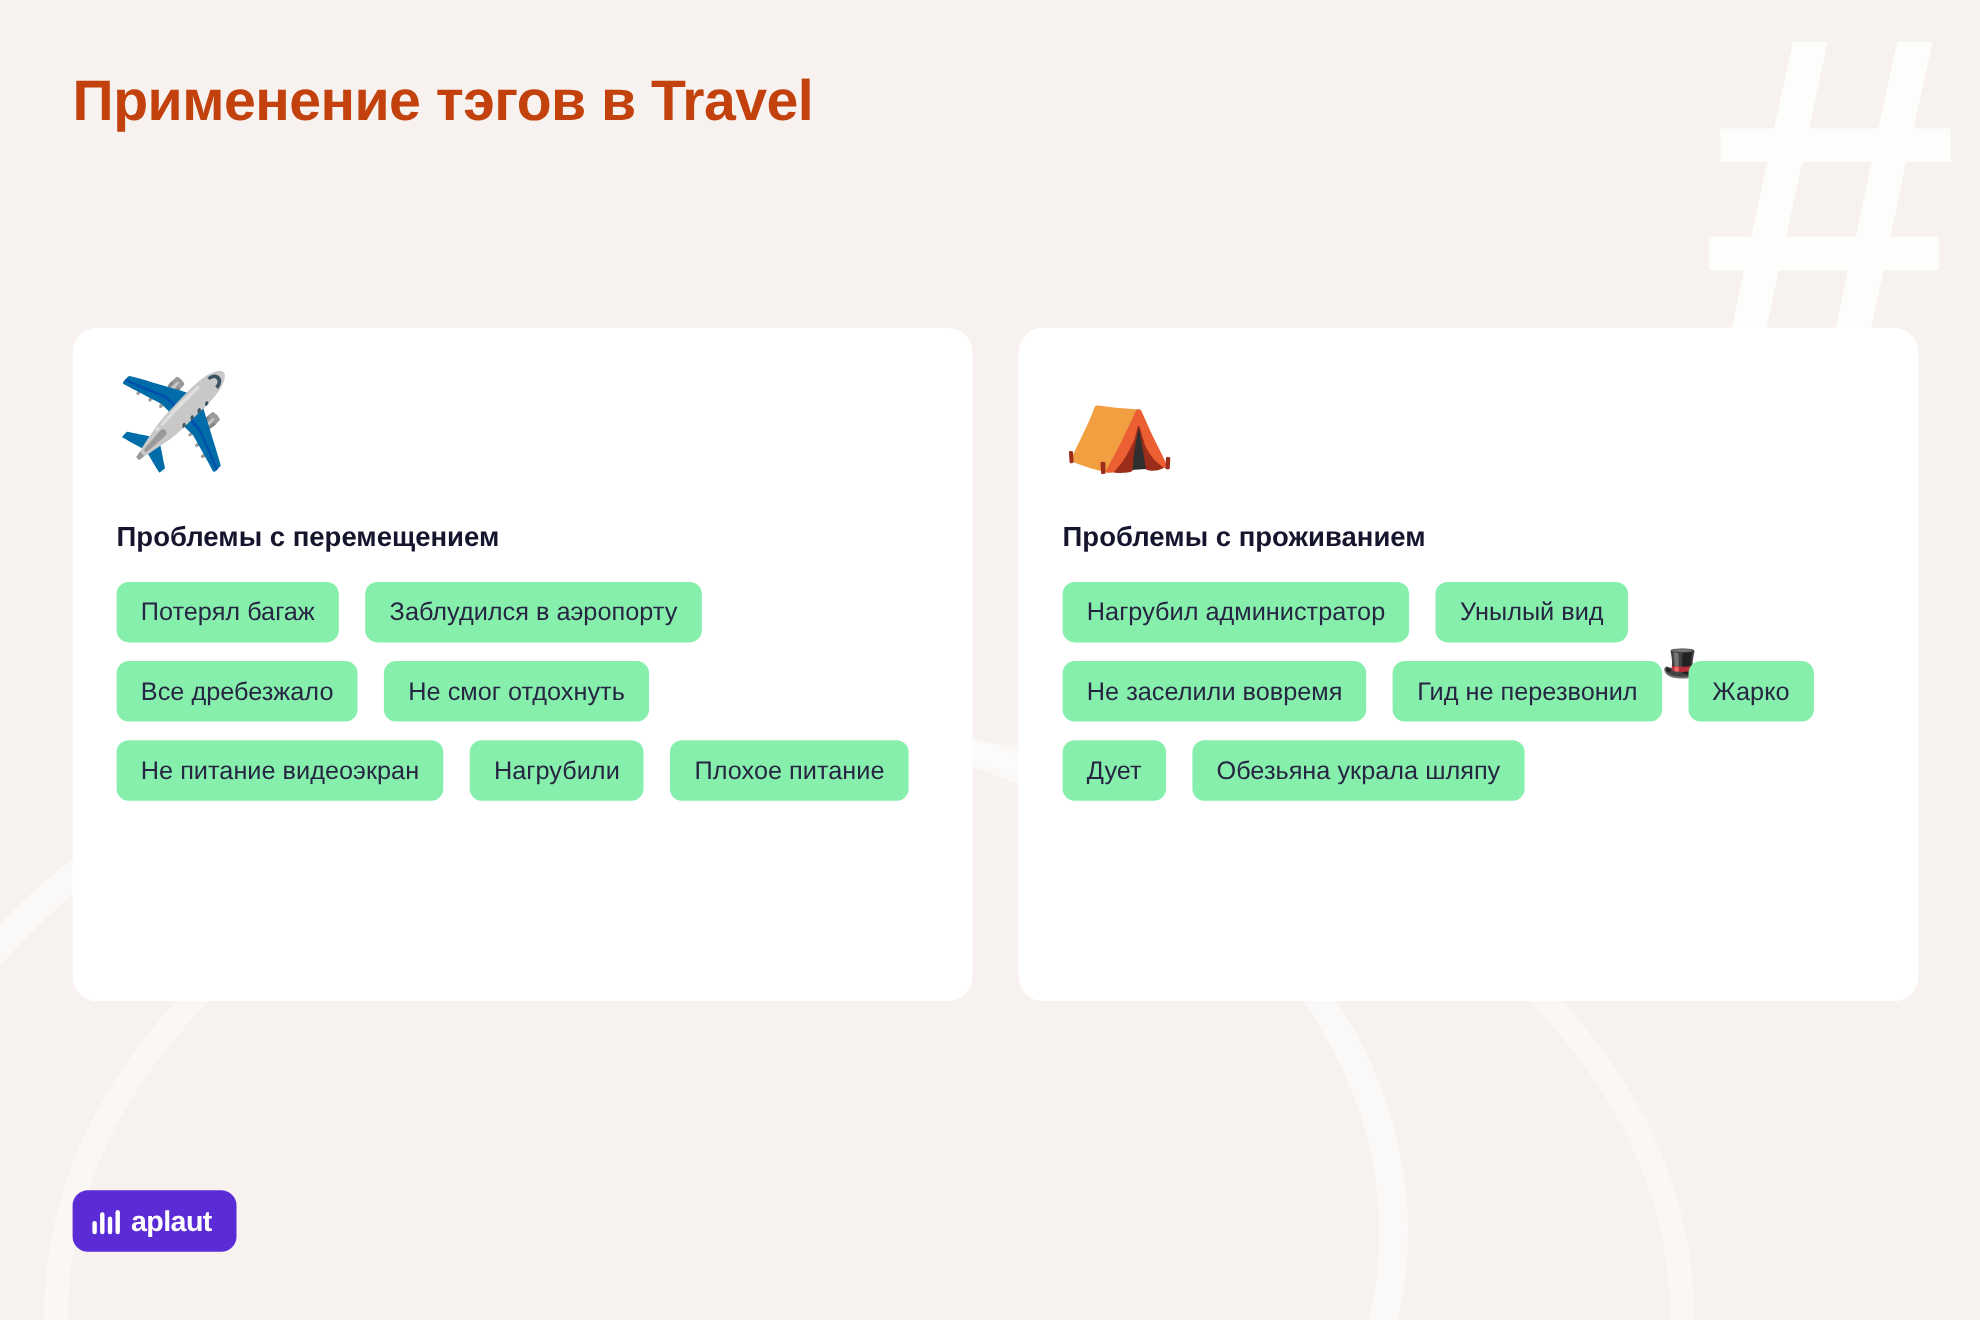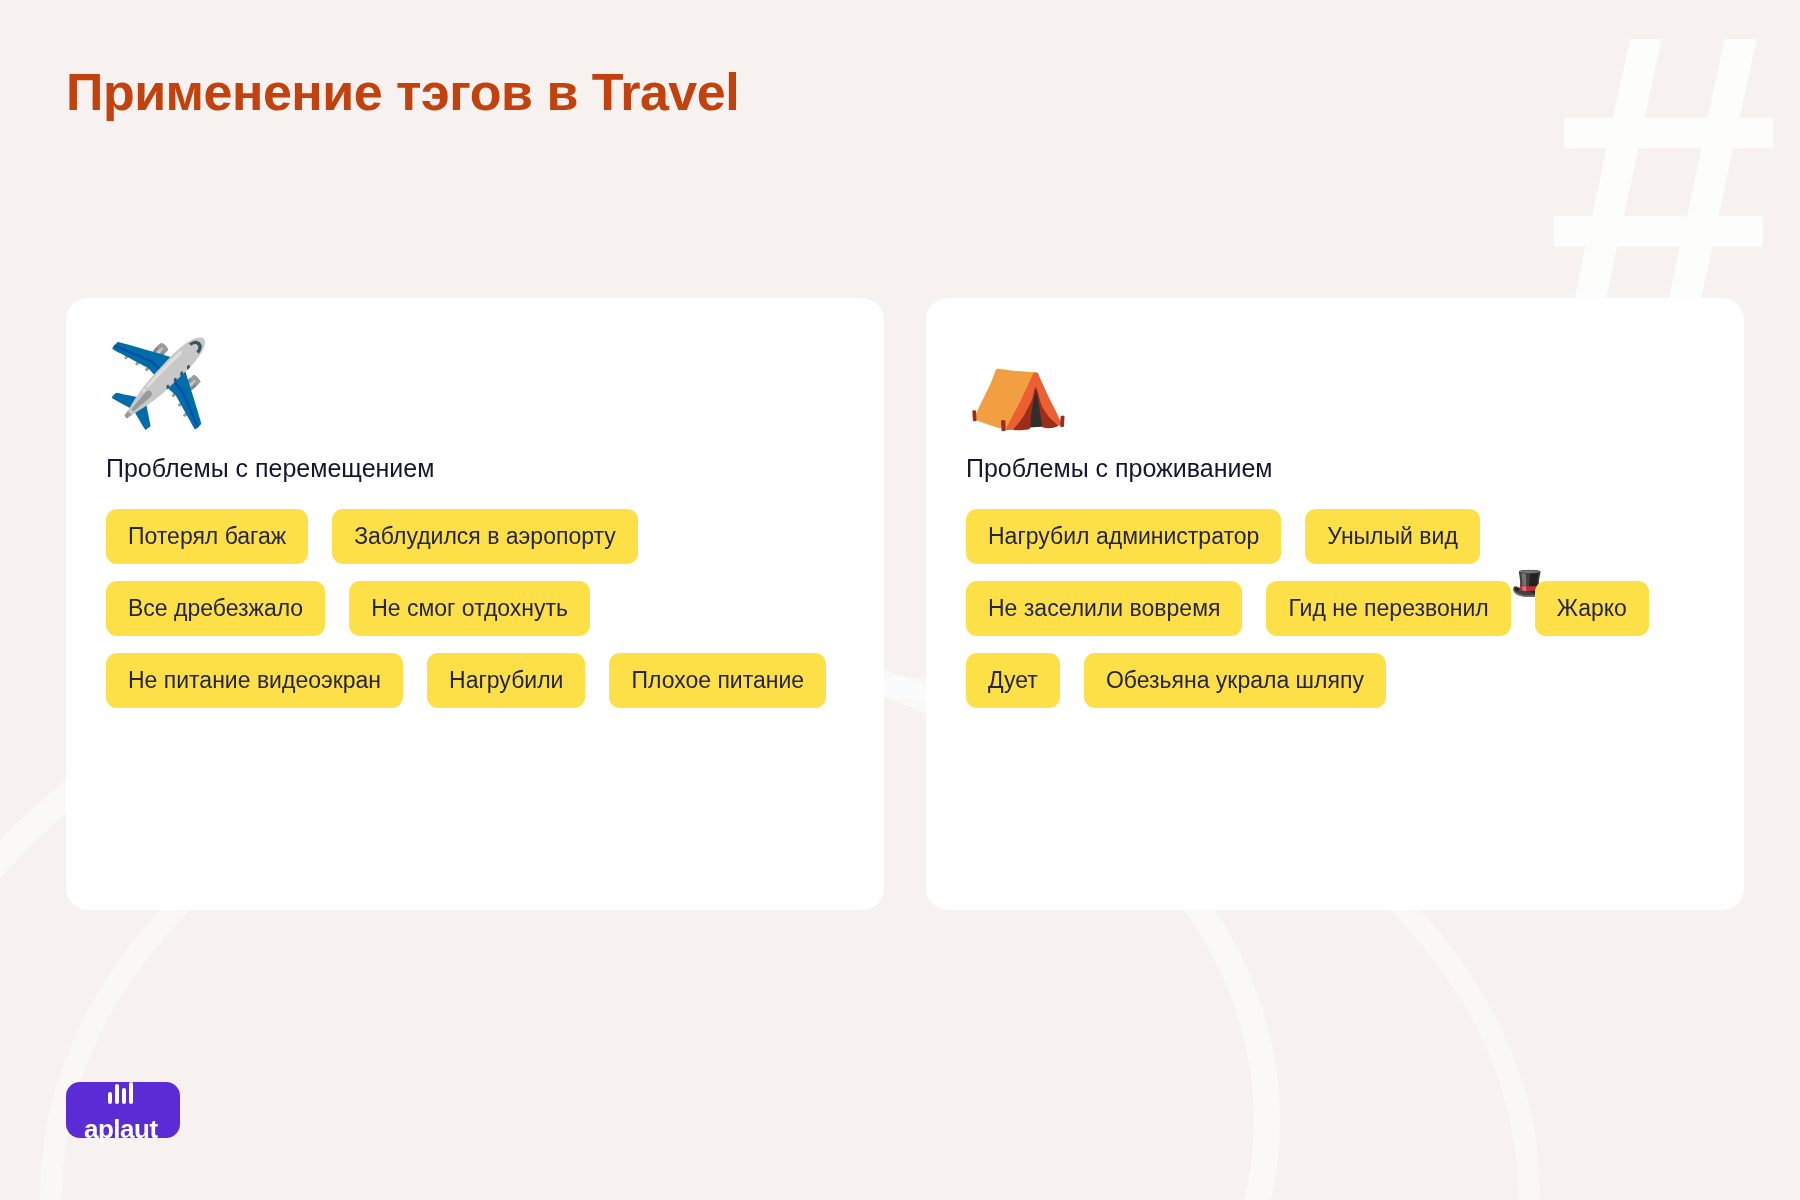--- a/index.html
+++ b/index.html
@@ -91,34 +91,35 @@
   .card-emoji {
     font-size: 84px;
     line-height: 1;
     height: 112px;
     display: block;
     font-family: "DejaVu Sans", sans-serif;
   }
 
   .card-title {
     font-size: 25px;
-    font-weight: 400;
+    font-weight: 700;
     color: #16152e;
+    margin-top: 20px;
     margin-bottom: 26px;
   }
 
   .tags {
     display: flex;
     flex-wrap: wrap;
     gap: 17px 24px;
     max-width: 740px;
   }
 
   .tag {
-    background: #fde047;
+    background: #86efac;
     border-radius: 11px;
     padding: 14px 22px;
     font-size: 23px;
     color: #262542;
     white-space: nowrap;
     position: relative;
   }
 
   .tag-emoji {
     position: absolute;
@@ -133,21 +134,20 @@
     position: absolute;
     left: 66px;
     bottom: 62px;
     background: #5b2bd6;
     border-radius: 14px;
     height: 56px;
     display: flex;
     align-items: center;
     gap: 10px;
     padding: 0 22px 0 18px;
-    flex-direction: column;
   }
   .logo-mark {
     display: flex;
     align-items: flex-end;
     gap: 3px;
     height: 24px;
   }
   .logo-mark i {
     display: block;
     width: 4px;

